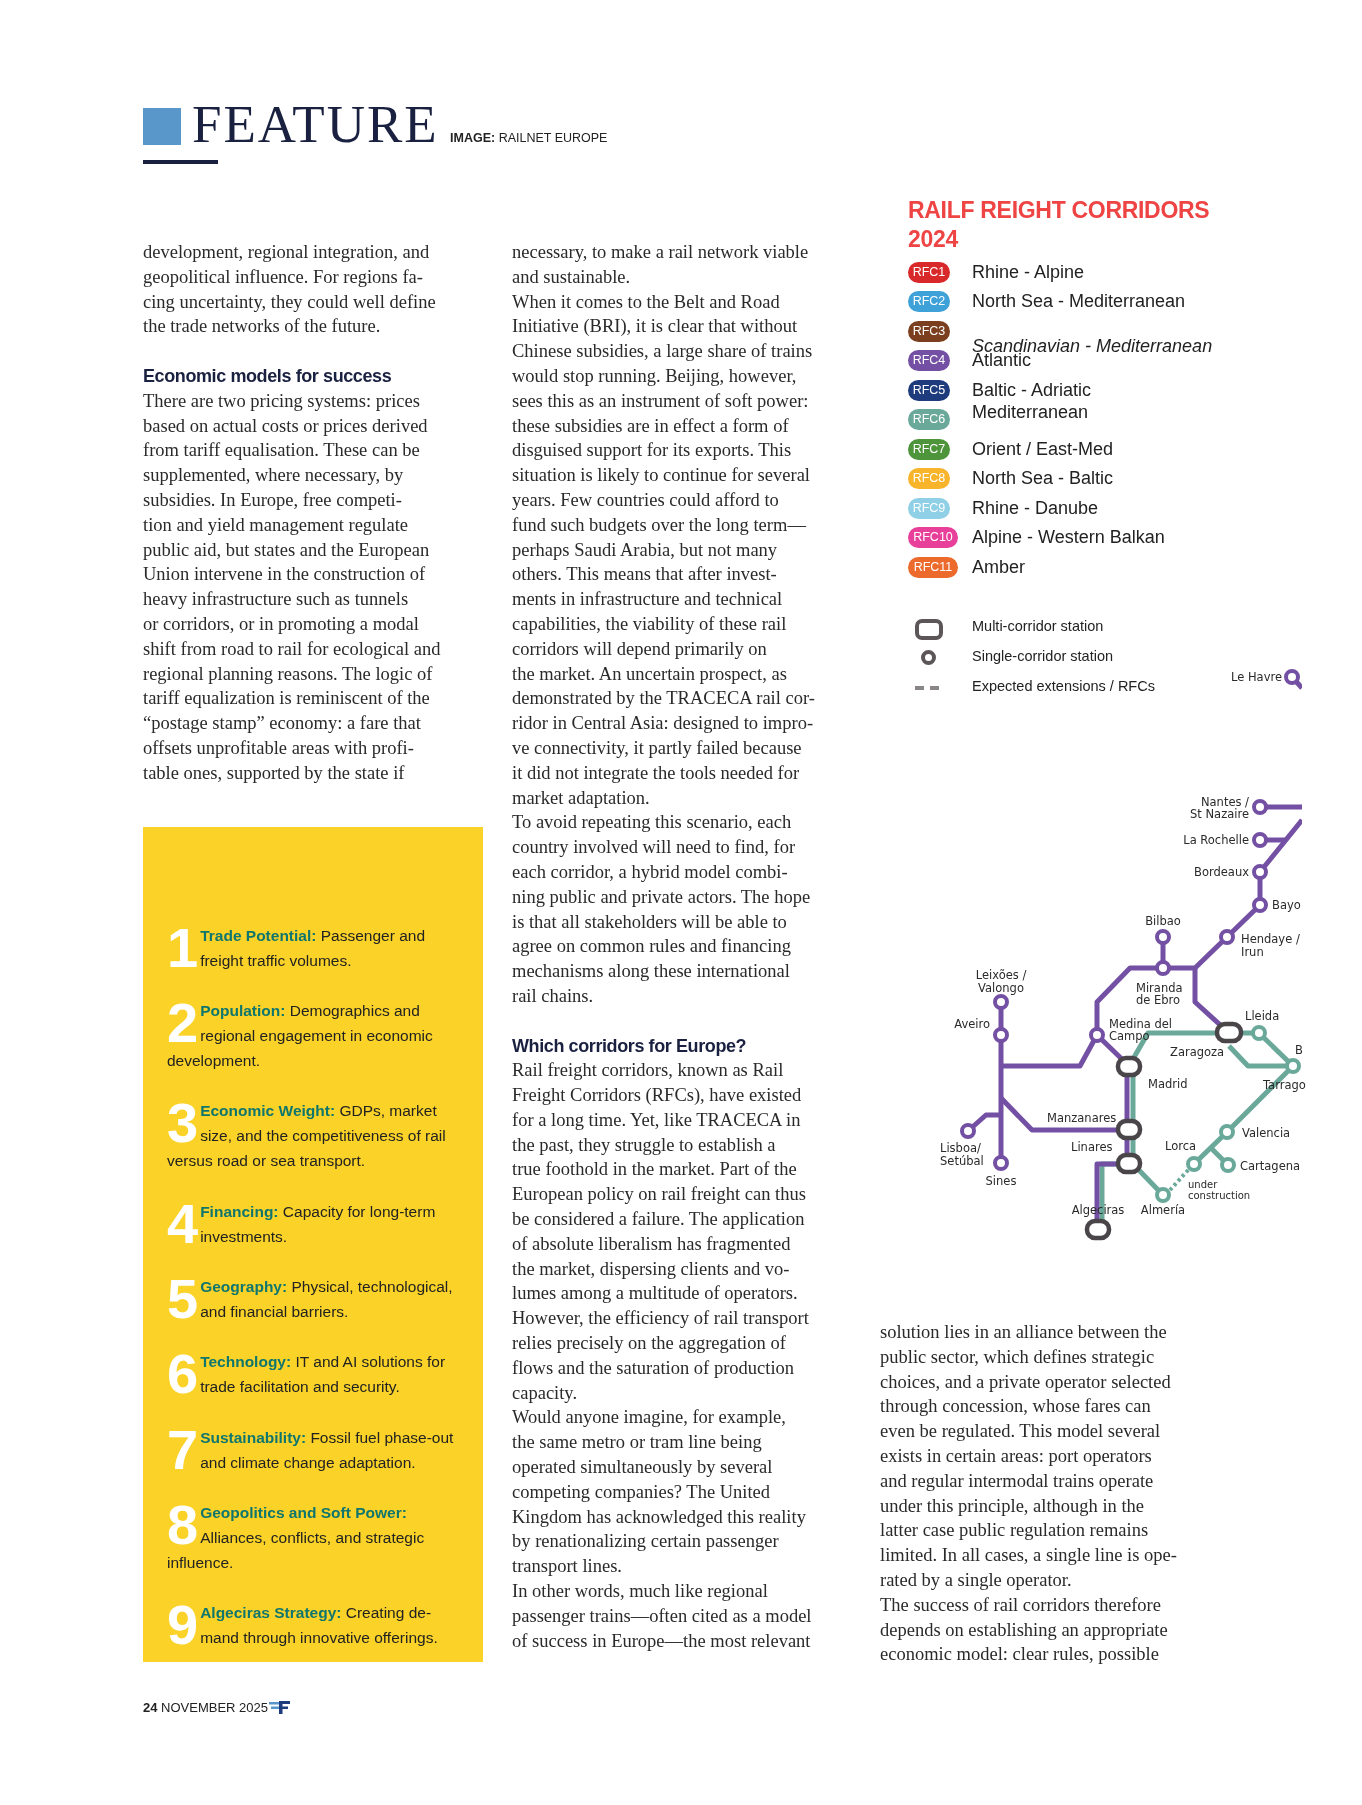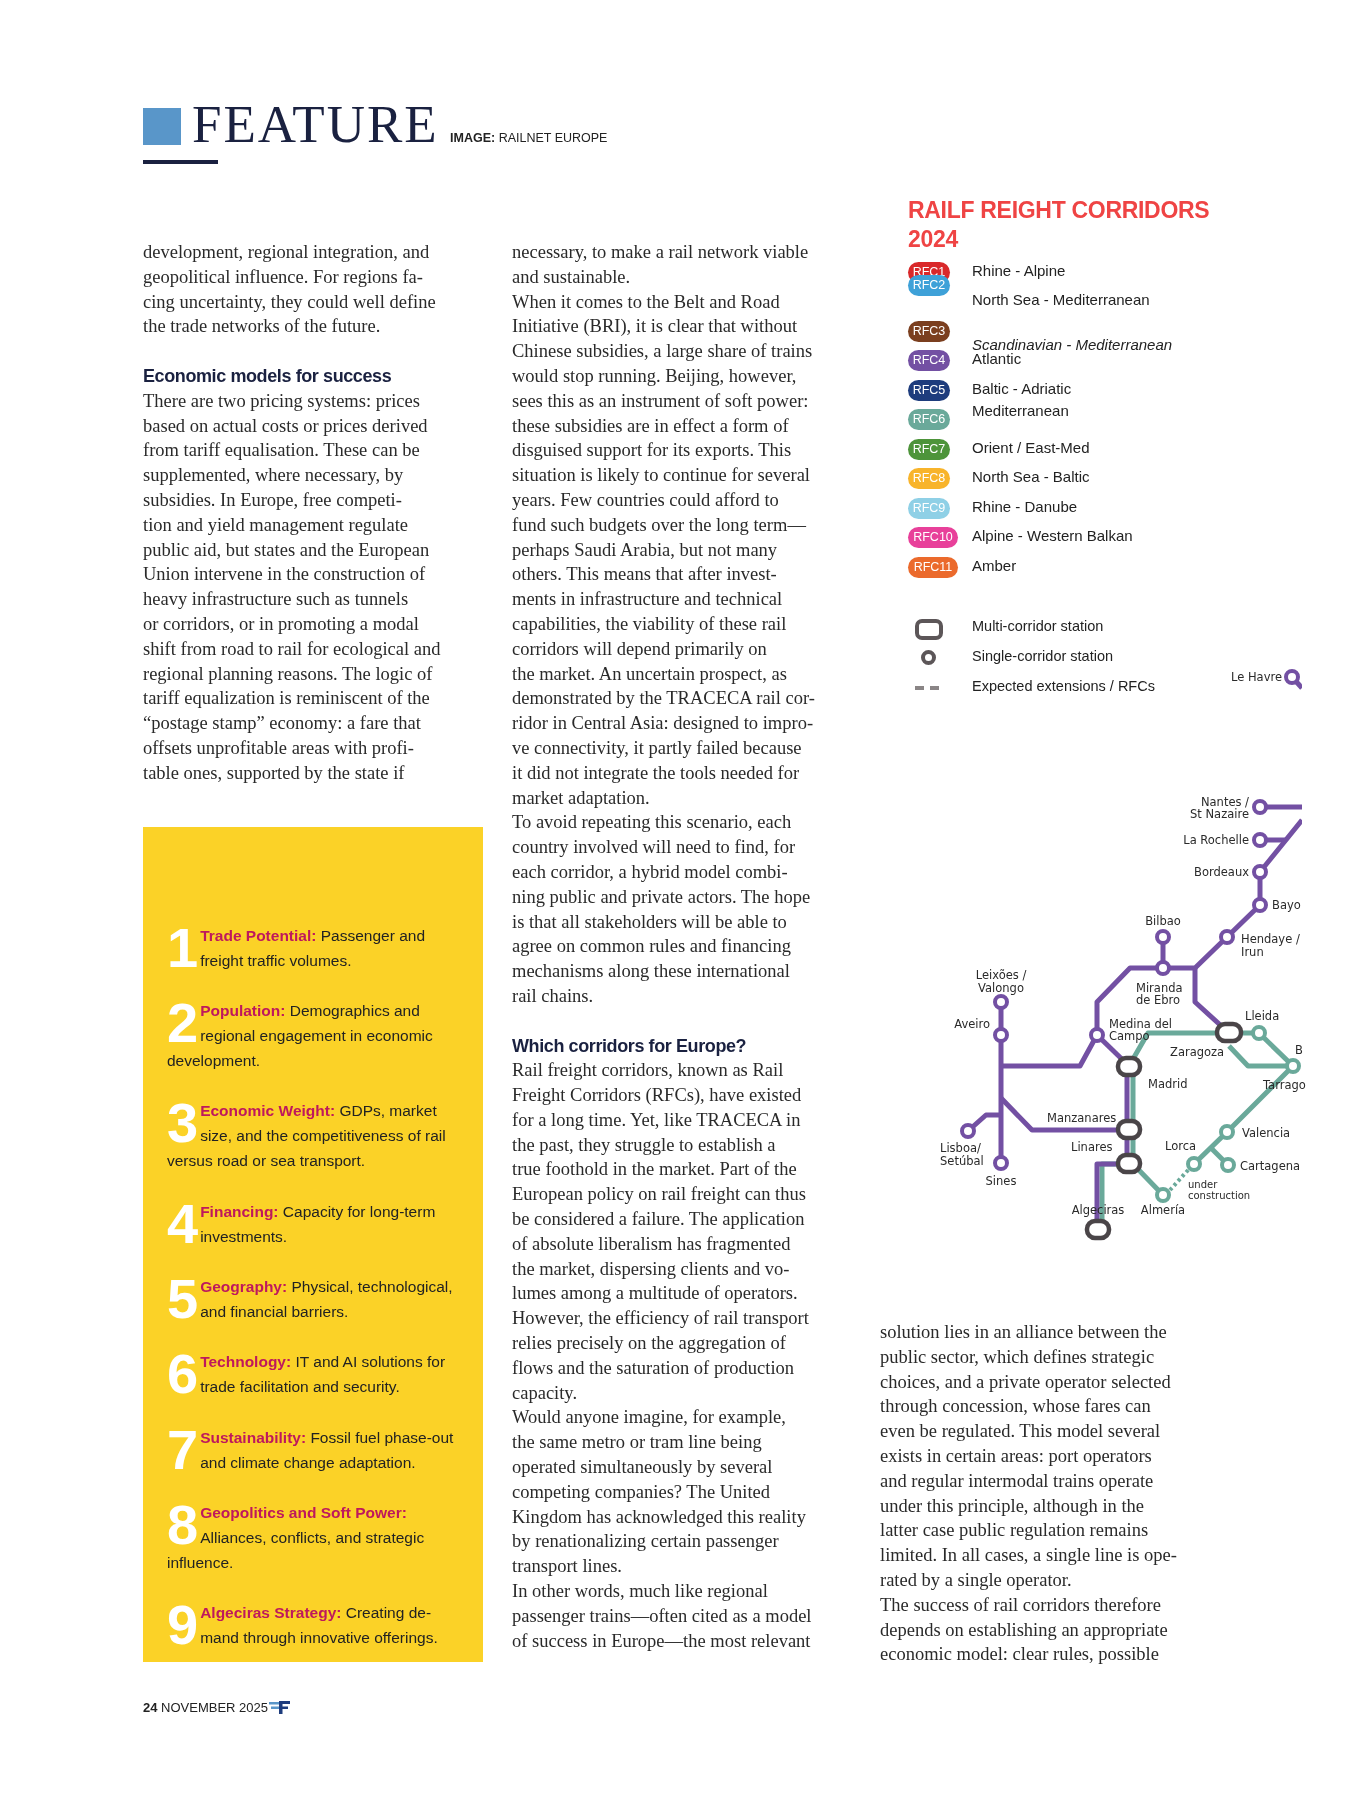--- a/index.html
+++ b/index.html
@@ -16,27 +16,27 @@
   .col h3 { margin:0; font-family:"Liberation Sans", sans-serif; font-weight:900; font-size:18px; line-height:24.8px; color:#1a2140; letter-spacing:-0.4px; }
   .col .gap { height:24.8px; }
   .col1 { left:143px; top:240px; width:335px; }
   .col2 { left:512px; top:240px; width:340px; }
   .col3 { left:880px; top:1320px; width:340px; }
 
   .keybox { left:143px; top:827px; width:340px; height:835px; background:#fbd227; }
   .keybox h2 { position:absolute; left:24px; top:22px; margin:0; font-family:"Liberation Sans", sans-serif; font-weight:900; font-size:23px; line-height:29px; color:#ffffff; letter-spacing:-0.8px; }
   .factor { position:absolute; left:24px; width:300px; font-family:"Liberation Sans", sans-serif; font-size:15.5px; line-height:25px; color:#222; }
   .factor .num { float:left; font-family:"Liberation Sans", sans-serif; font-weight:900; font-size:56px; line-height:46px; color:#ffffff; margin-right:2px; margin-top:2px; }
-  .factor b { font-weight:700; color:#be185d; }
+  .factor b { font-weight:700; color:#0f766e; }
 
   .legend-title { left:908px; top:196px; font-family:"Liberation Sans", sans-serif; font-weight:900; font-size:23px; line-height:29px; color:#ef4444; letter-spacing:-0.3px; }
   .legend-row { position:absolute; left:908px; height:22px; display:flex; align-items:center; }
   .pill { width:42px; height:21px; border-radius:11px; color:#fff; font-family:"Liberation Sans", sans-serif; font-size:12.5px; display:flex; align-items:center; justify-content:center; }
   .pill.wide { width:50px; }
-  .legend-label { position:absolute; left:972px; font-family:"Liberation Sans", sans-serif; font-size:15px; color:#222; white-space:nowrap; }
+  .legend-label { position:absolute; left:972px; font-family:"Liberation Sans", sans-serif; font-size:18px; color:#222; white-space:nowrap; }
   .sym-label { position:absolute; left:972px; font-family:"Liberation Sans", sans-serif; font-size:14.5px; color:#222; white-space:nowrap; }
 
   .footer { left:143px; top:1700px; font-family:"Liberation Sans", sans-serif; font-size:13px; color:#222; }
   .footer b { font-weight:900; }
   .map-svg { position:absolute; left:0; top:0; }
   .map-label { font-family:"DejaVu Sans", sans-serif; font-size:11.5px; fill:#2a2a2a; }
 </style>
 </head>
 <body>
 
@@ -158,21 +158,21 @@
   <p>depends on establishing an appropriate</p>
   <p>economic model: clear rules, possible</p>
 </div>
 
 <div class="abs legend-title"><span>RAILF REIGHT CORRIDORS</span><br><span>2024</span></div>
 
 <div class="legend-row" style="top:261px;">
     <span class="pill" style="background:#d9282a">RFC1</span>
   </div>
 <div class="legend-label" style="top:262px;">Rhine - Alpine</div>
-<div class="legend-row" style="top:274px;">
+<div class="legend-row" style="top:290px;">
     <span class="pill" style="background:#3ea1d8">RFC2</span>
   </div>
 <div class="legend-label" style="top:291px;">North Sea - Mediterranean</div>
 <div class="legend-row" style="top:320px;">
     <span class="pill" style="background:#7b3f1f">RFC3</span>
   </div>
 <div class="legend-label" style="top:336px;font-style:italic;">Scandinavian - Mediterranean</div>
 <div class="legend-row" style="top:349px;">
     <span class="pill" style="background:#7350a3">RFC4</span>
   </div>

